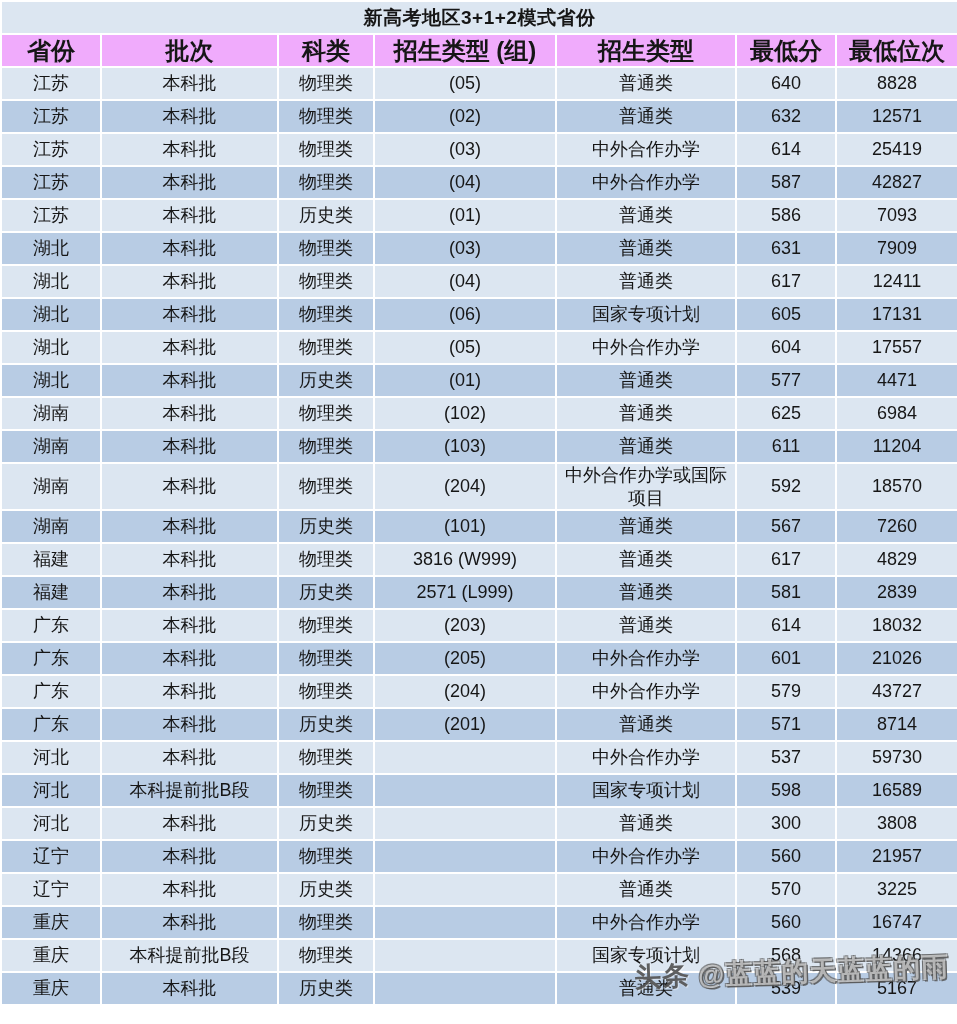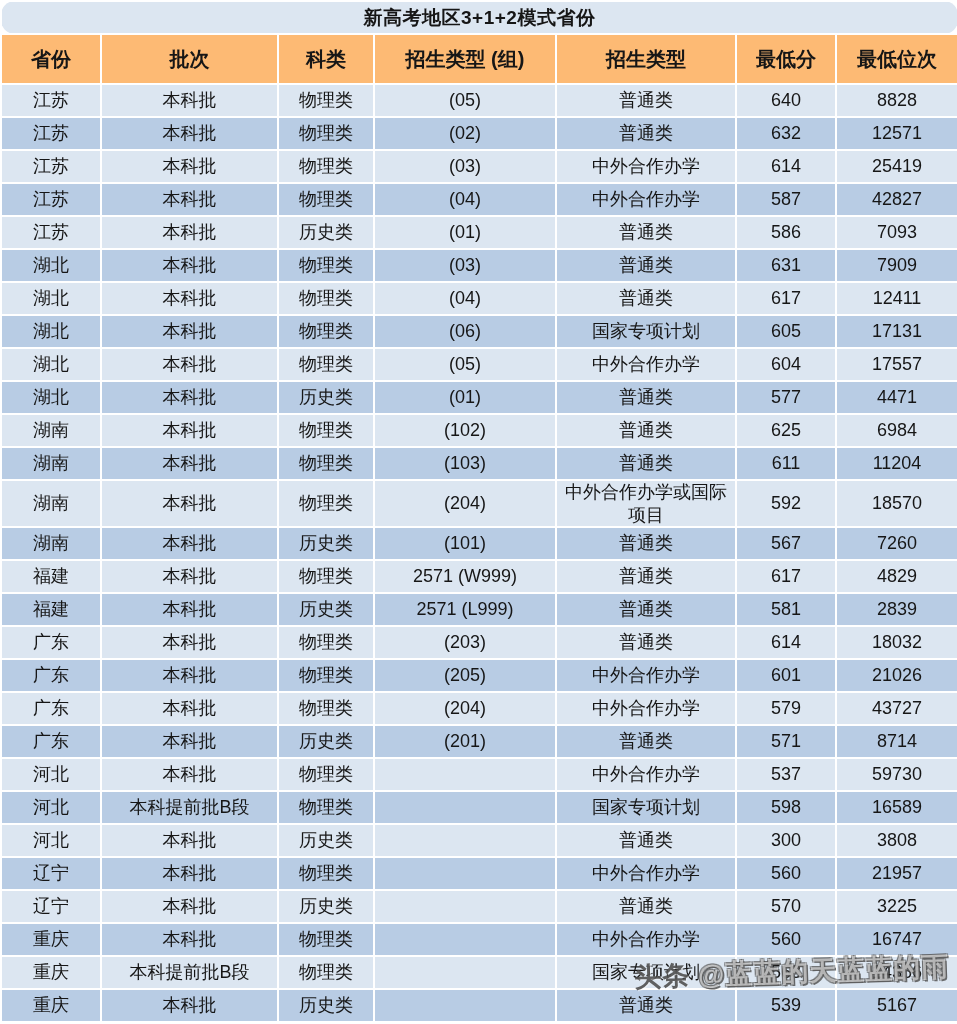--- a/index.html
+++ b/index.html
@@ -28,27 +28,26 @@
     color: #161616;
     line-height: 1.25;
     overflow: hidden;
   }
   .title-cell {
     background: #dce6f1;
     font-size: 19px;
     font-weight: bold;
     height: 33px;
     letter-spacing: 0.5px;
-    border-radius: 14px;
   }
   .header-cell {
-    background: #fdba74;
-    font-size: 20px;
+    background: #f0abfc;
+    font-size: 24px;
     font-weight: bold;
-    height: 50px;
+    height: 33px;
   }
   tbody td {
     font-size: 18px;
     height: 33px;
   }
   tr.row-light td { background: #dce6f1; }
   tr.row-dark  td { background: #b8cce4; }
   .watermark {
     position: absolute;
     top: 954px;
@@ -226,21 +225,21 @@
           <td>历史类</td>
           <td>(101)</td>
           <td>普通类</td>
           <td>567</td>
           <td>7260</td>
         </tr>
         <tr class="row-light">
           <td>福建</td>
           <td>本科批</td>
           <td>物理类</td>
-          <td>2571 (W999)</td>
+          <td>3816 (W999)</td>
           <td>普通类</td>
           <td>617</td>
           <td>4829</td>
         </tr>
         <tr class="row-dark">
           <td>福建</td>
           <td>本科批</td>
           <td>历史类</td>
           <td>2571 (L999)</td>
           <td>普通类</td>

